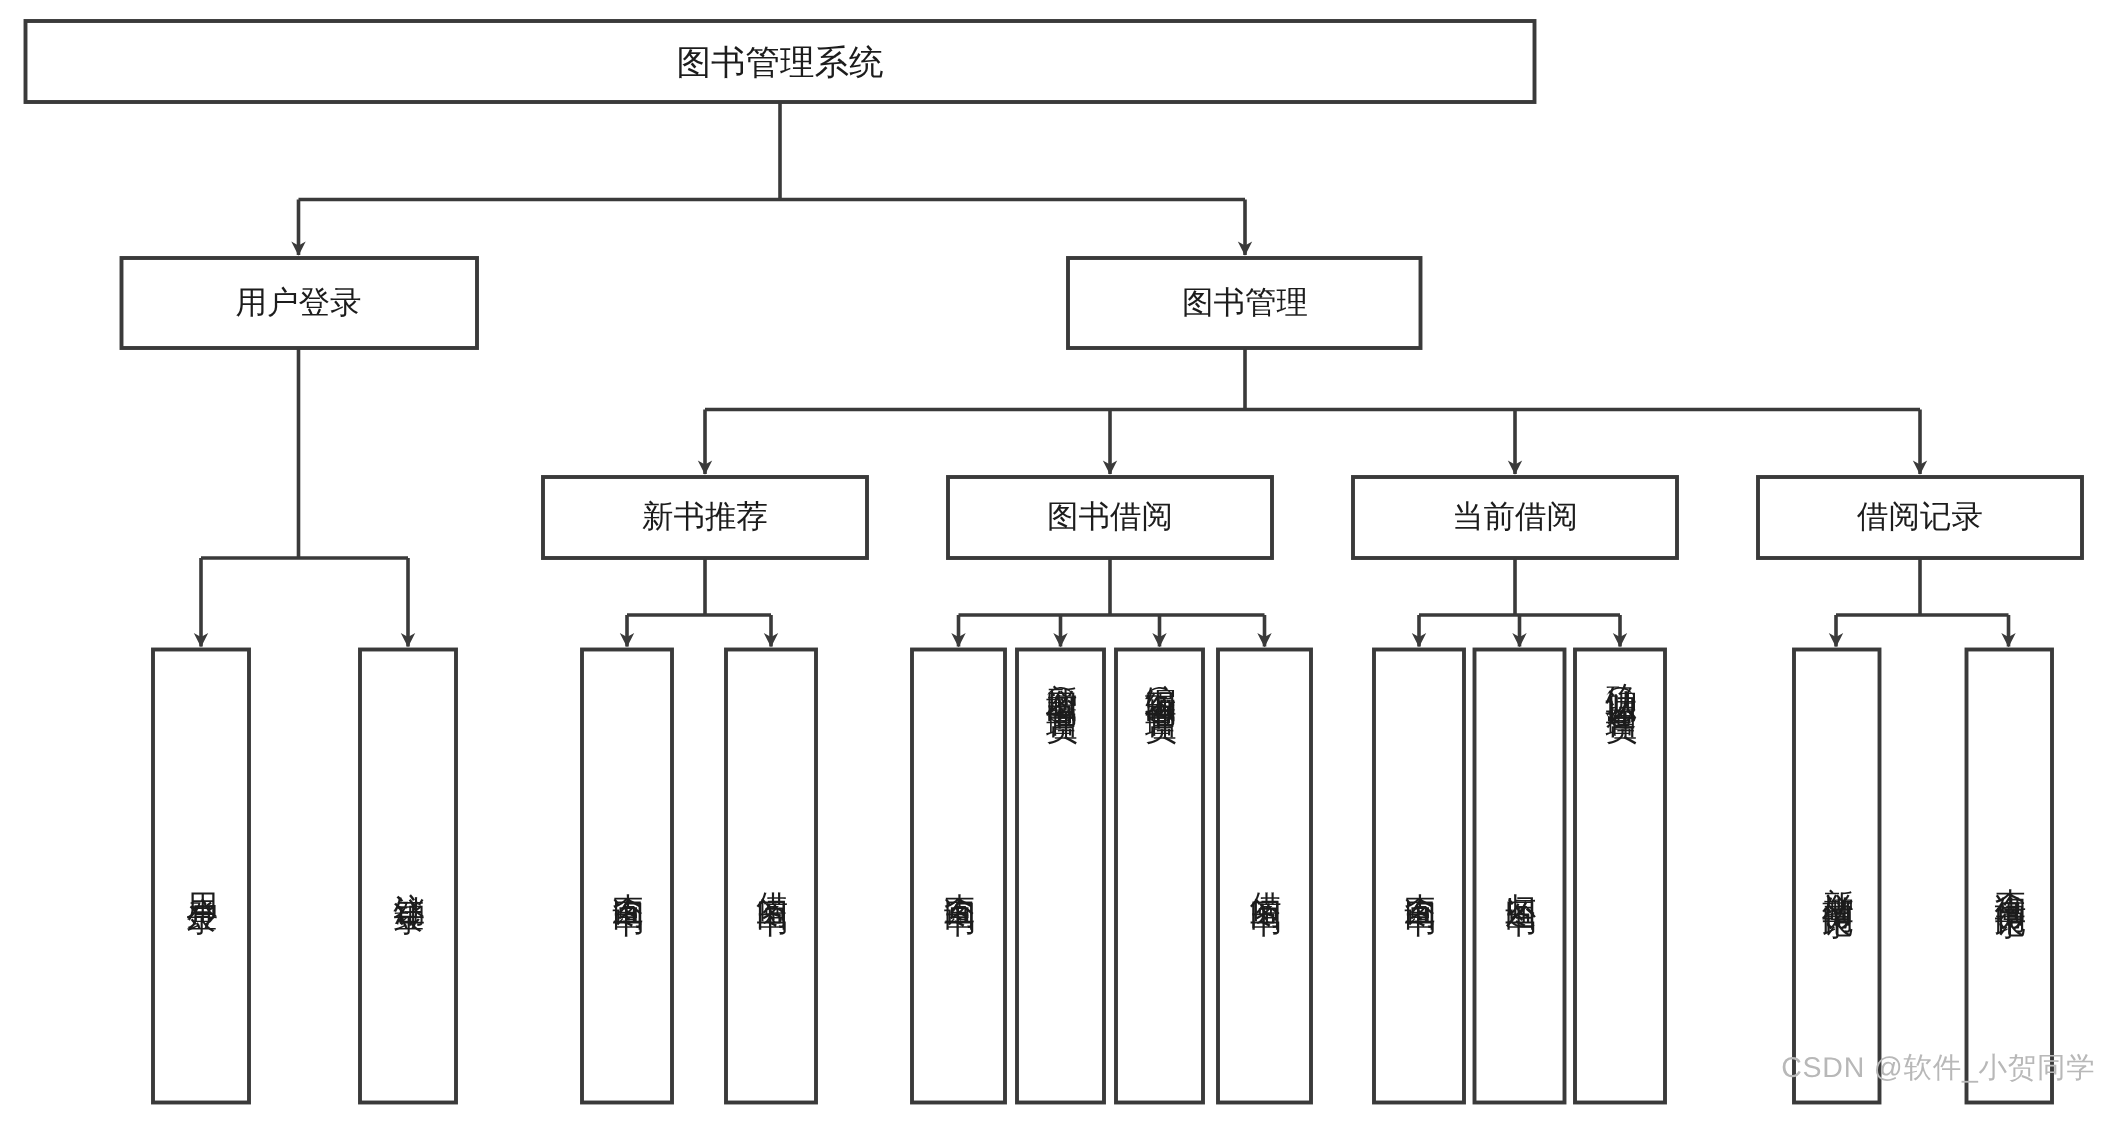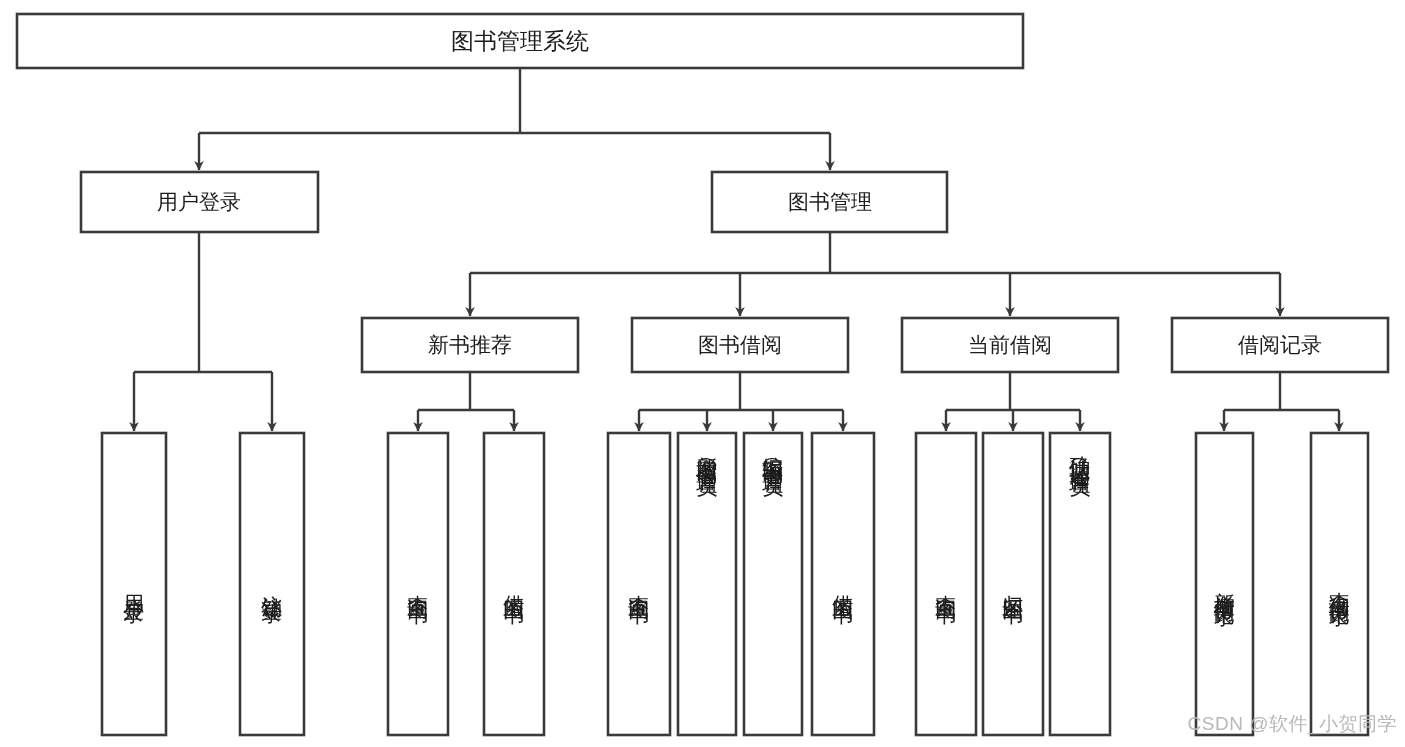--- a/index.html
+++ b/index.html
@@ -62,21 +62,21 @@
     font-family: "Liberation Sans", "DejaVu Sans", sans-serif;
     font-size: 21px;
     line-height: 1.22;
     letter-spacing: 3px;
     color: #1c1c1c;
     white-space: nowrap;
   }
   #watermark {
     position: absolute;
     right: 8px;
-    bottom: 10px;
+    bottom: 22px;
     font-family: "Liberation Sans", "DejaVu Sans", sans-serif;
     font-size: 19px;
     color: #b8b8b8;
     letter-spacing: 0.5px;
     white-space: nowrap;
     margin-left: 32px;
   }
 </style>
 </head>
 <body>

